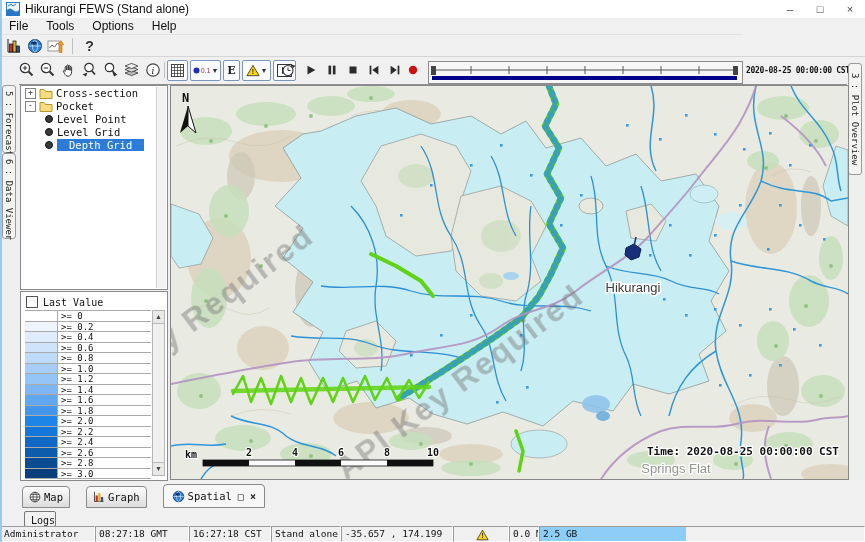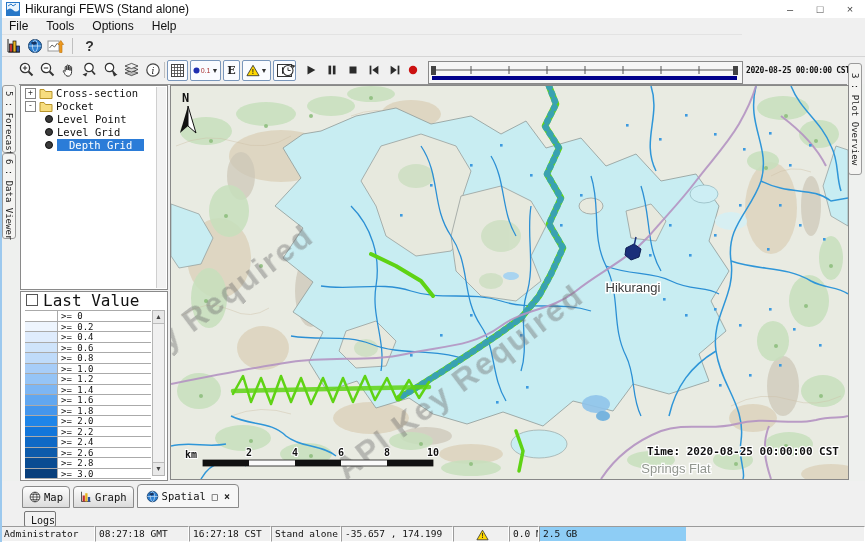--- a/index.html
+++ b/index.html
@@ -47,35 +47,35 @@
   .expander{width:9px;height:9px;border:1px solid #848484;background:#fff;font-size:8px;line-height:8px;
             text-align:center;margin:0 3px 0 4px;flex:none;color:#333;}
   .folder{width:14px;height:12px;flex:none;margin-right:3px;}
   .bullet{width:6px;height:6px;border-radius:50%;background:#3a3a3a;border:1px solid #111;flex:none;margin:0 4px 0 0;}
   .indent{width:24px;flex:none;}
   .sel{background:#2b7cd8;color:#fff;padding:0 12px;}
   .tree-scroll{position:absolute;right:1px;top:1px;width:9px;height:201px;background:#f2f2f2;border-left:1px solid #cfcfcf;}
 
   
   .legend-panel{left:20px;top:291px;width:148px;height:190px;background:#fff;border:1px solid #8a8a8a;box-sizing:border-box;}
-  .legend-head{display:flex;align-items:center;height:16px;font-size:16px;font-family:"DejaVu Sans Mono",monospace;color:#111;}
+  .legend-head{display:flex;align-items:flex-end;height:16px;font-size:10px;font-family:"DejaVu Sans Mono",monospace;color:#111;}
   .cbx{width:10px;height:10px;border:1px solid #555;background:#fff;margin:0 5px 0 5px;flex:none;}
   .legend-list{position:absolute;left:4px;top:18px;width:126px;height:168px;overflow:hidden;border-top:1px solid #aaa;}
   .legend-row{display:flex;height:10.5px;box-sizing:border-box;border-bottom:1px solid #aaa;}
   .lswatch{width:33px;box-sizing:border-box;border-right:1px solid #aaa;flex:none;}
   .llabel{flex:1;font-size:9px;font-family:"DejaVu Sans Mono",monospace;color:#111;line-height:10px;padding-left:3px;}
   .legend-scroll{position:absolute;right:2px;top:18px;width:13px;height:166px;background:#f0f0f0;border:1px solid #b5b5b5;box-sizing:border-box;}
   .scroll-arrow{height:12px;text-align:center;font-size:7px;color:#444;line-height:12px;background:#e8e8e8;border-bottom:1px solid #bbb;}
   .scroll-arrow.dn{position:absolute;bottom:0;width:100%;border-top:1px solid #bbb;border-bottom:none;}
 
   
   .map-view{left:170px;top:85px;width:677px;height:393px;border:1px solid #888;box-sizing:content-box;background:#e9ebe2;}
 
   
-  .view-tabs{left:22px;top:484px;width:820px;height:24px;display:flex;align-items:flex-end;gap:3px;}
+  .view-tabs{left:22px;top:484px;width:820px;height:24px;display:flex;align-items:flex-end;gap:16px;}
   .view-tab{display:inline-flex;align-items:center;gap:3px;border:1px solid #8a8a8a;border-radius:4px 4px 0 0;
             padding:2px 6px;background:linear-gradient(#fdfdfd,#dcdcdc);font-size:10.5px;
             font-family:"DejaVu Sans Mono",monospace;color:#111;height:16px;}
   .view-tab.active{background:#f7f7f7;height:18px;padding:2px 8px;margin-top:8px;}
   .tab-glyph{font-size:10px;color:#222;font-weight:bold;margin-left:3px;}
   .logs-btn{left:24px;top:511px;width:32px;height:16px;border:1px solid #777;border-radius:2px;background:#f2f2f2;
             font-size:10px;font-family:"DejaVu Sans Mono",monospace;color:#111;text-align:center;line-height:16px;}
 
   
   .statusbar{left:0;top:526px;width:865px;height:16px;display:flex;background:#f0f0f0;}

